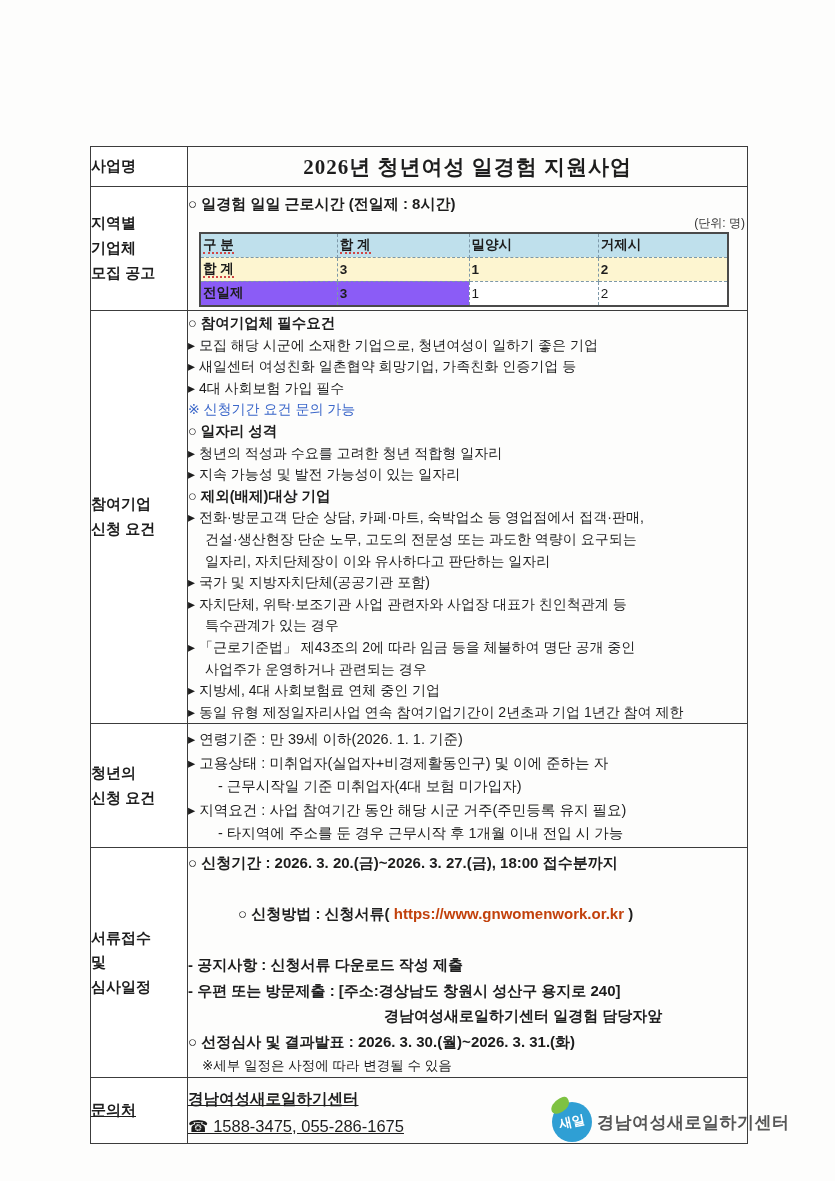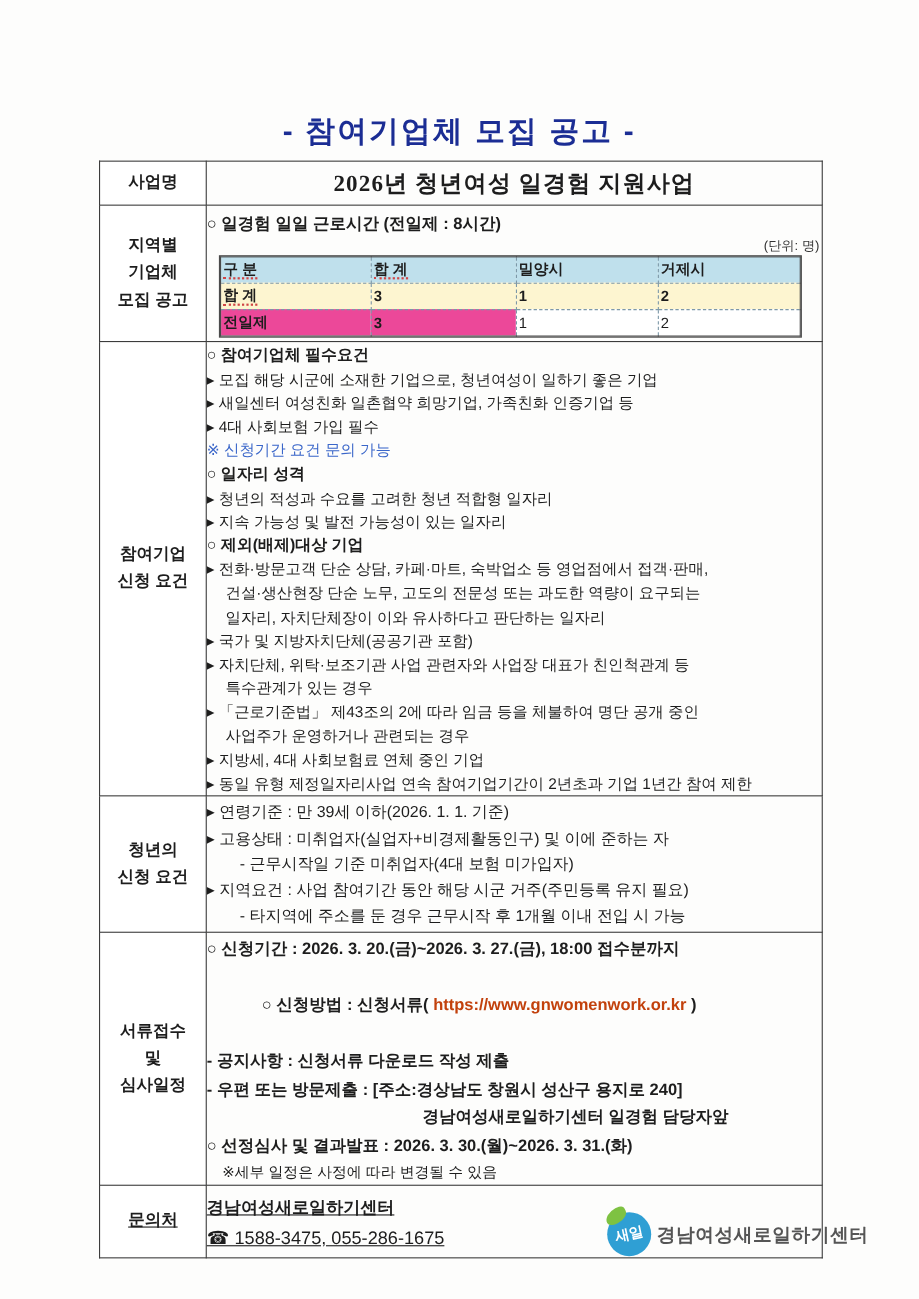--- a/index.html
+++ b/index.html
@@ -14,21 +14,21 @@
     text-align:center; font-size:27px; font-weight:bold;
     color:#1b2d94; letter-spacing:2px;
   }
   table.main{
     position:absolute; left:90px; top:146px; width:658px;
     border-collapse:collapse; table-layout:fixed;
   }
   table.main, table.main td{ border:1.5px solid #3c3c3c; }
   table.main td{ vertical-align:middle; padding:0; }
   td.rowlabel{
-    width:96px; text-align:center; font-weight:bold; font-size:15px;
+    width:96px; font-weight:bold; font-size:15px;
     white-space:pre-line; line-height:1.65; background:#fff;
   }
   td.content{ vertical-align:top; padding:4px 6px 2px 8px; }
 
   
   .program-name{
     text-align:center; font-family:"Liberation Serif","DejaVu Serif",serif;
     font-size:21px; font-weight:bold; letter-spacing:1px; padding-top:3px;
   }
 
@@ -38,21 +38,21 @@
   table.quota{
     border-collapse:collapse; width:528px; margin:3px 0 0 12px; table-layout:fixed;
     font-size:13.5px;
   }
   table.quota td{
     border:1.5px dashed #7d98a8; height:21px; padding:1px 2px;
   }
   table.quota{ border:1.5px solid #4a4a4a; outline:1px solid #4a4a4a; }
   td.q-head{ background:#bfe0ec; font-weight:bold; }
   td.q-yellow{ background:#fdf5d0; font-weight:bold; }
-  td.q-pink{ background:#ec4899; font-weight:bold; }
+  td.q-pink{ background:#8b5cf6; font-weight:bold; }
   td.q-plain{ background:#fff; font-weight:normal; }
   .spellcheck{ border-bottom:2px dotted #d04545; }
 
   
   .lines{ padding-top:2px; }
   .line{
     font-size:14px; line-height:21.6px; white-space:pre-wrap;
     padding-left:17px; text-indent:-17px;
   }
   .line.heading{ font-weight:bold; font-size:14.5px; padding-left:0; text-indent:0; }
@@ -93,21 +93,20 @@
     color:#fff; font-weight:bold; font-size:13px; transform:rotate(-12deg);
     position:relative; z-index:1;
   }
   .logo-name{ font-weight:bold; font-size:17px; color:#555; letter-spacing:0.5px; }
 </style>
 </head>
 <body>
 
 <div class="page">
 
-  <div class="doc-title">- 참여기업체 모집 공고 -</div>
 
   <table class="main">
 
     <tbody>
         <tr style="height:40px;">
       <td class="rowlabel">사업명</td>
       <td class="content program-name">2026년  청년여성  일경험  지원사업</td>
     </tr>
 
     <tr style="height:124px;">

